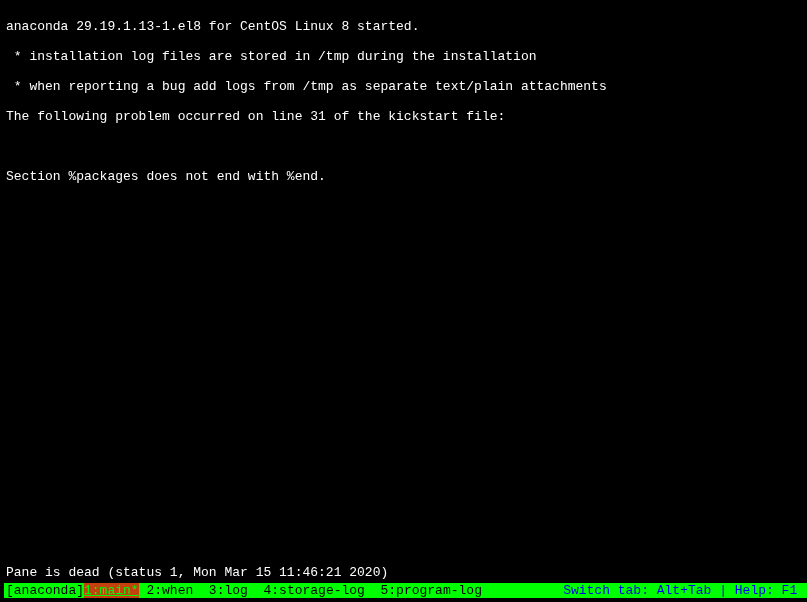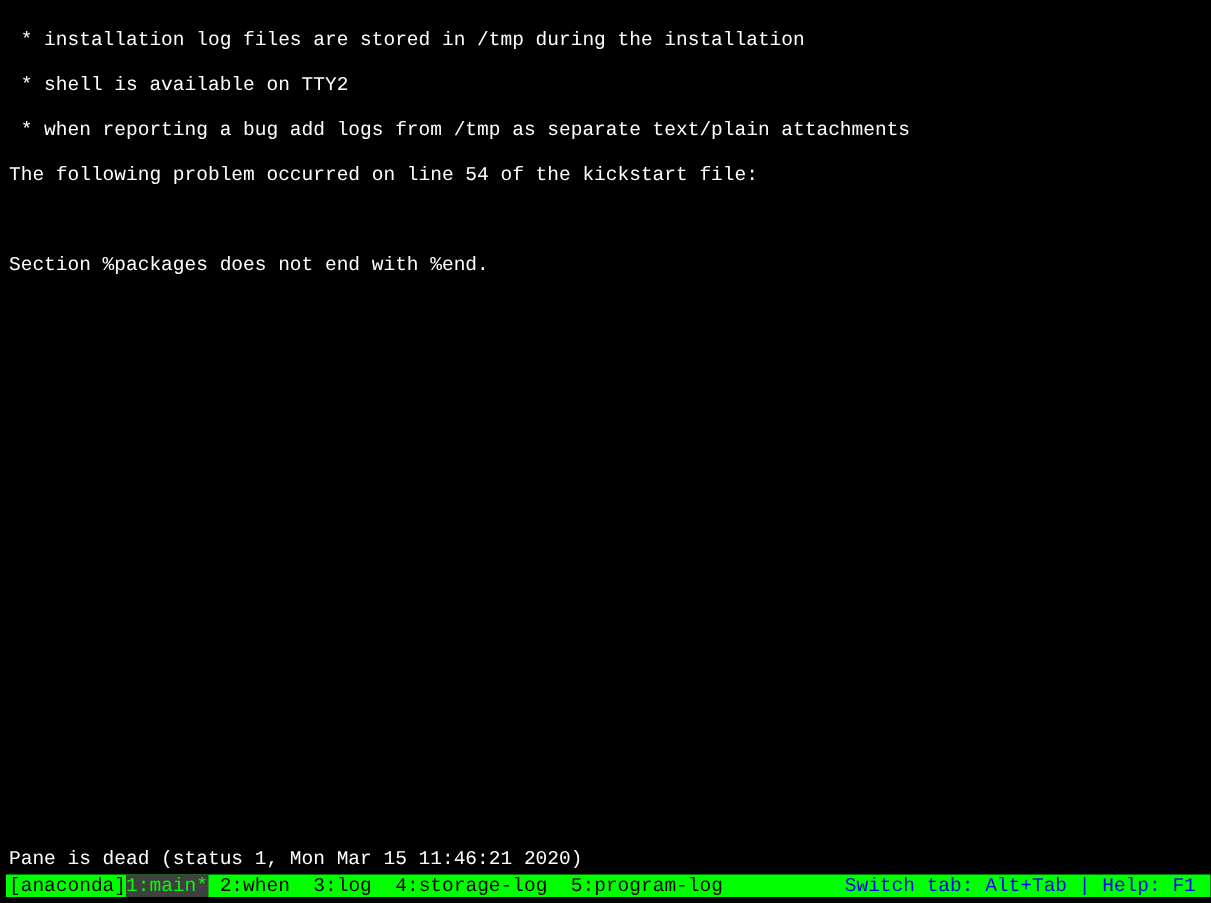--- a/index.html
+++ b/index.html
@@ -42,37 +42,38 @@
       color: #000000;
       font-family: "Courier New", Courier, monospace;
       font-size: 13px;
       display: flex;
       white-space: pre;
     }
     .status-left {
       padding-left: 2px;
     }
     .tab-active {
-      background: #404040;
+      background: #c2410c;
       color: #00ff00;
+      text-decoration: underline;
     }
     .status-right {
       margin-left: auto;
       color: #0000ee;
       padding-right: 6px;
     }
   </style>
 </head>
 <body>
 
 <div class="terminal-content">
+<span class="line">anaconda 29.19.1.13-1.el8 for CentOS Linux 8 started.</span>
 <span class="line"> * installation log files are stored in /tmp during the installation</span>
-<span class="line"> * shell is available on TTY2</span>
 <span class="line"> * when reporting a bug add logs from /tmp as separate text/plain attachments</span>
-<span class="line">The following problem occurred on line 54 of the kickstart file:</span>
+<span class="line">The following problem occurred on line 31 of the kickstart file:</span>
 <span class="line"></span>
 <span class="line">Section %packages does not end with %end.</span>
 </div>
 
 <div class="pane-dead">Pane is dead (status 1, Mon Mar 15 11:46:21 2020)</div>
 
 <div class="status-bar">
   <span class="status-left">[anaconda]</span><span class="tab-active">1:main*</span><span> <span>2:when</span></span><span>  <span>3:log</span></span><span>  <span>4:storage-log</span></span><span>  <span>5:program-log</span></span>
   <span class="status-right">Switch tab: Alt+Tab | Help: F1 </span>
 </div>

